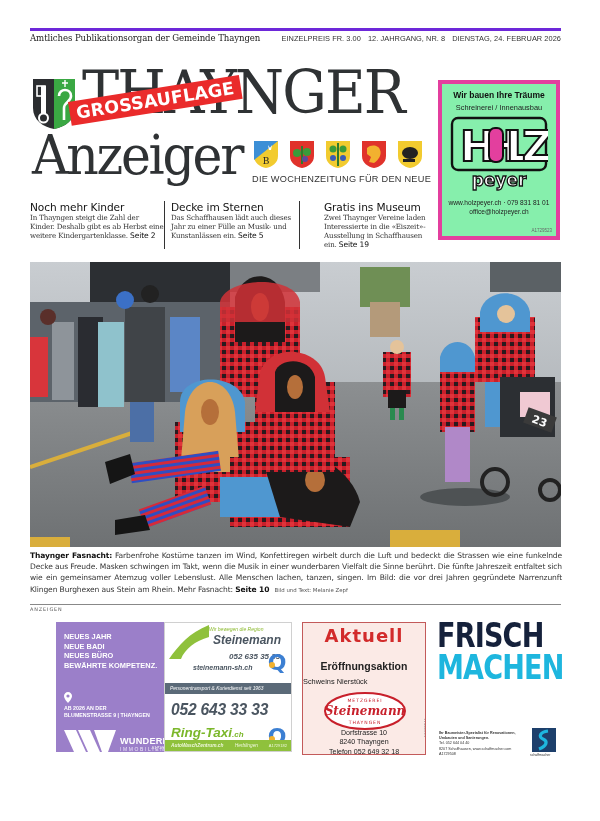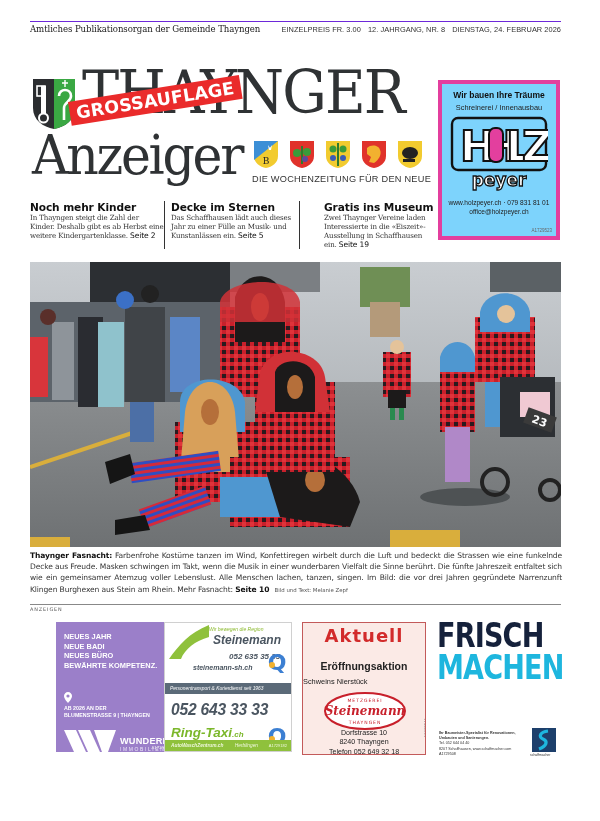--- a/index.html
+++ b/index.html
@@ -1,21 +1,21 @@
 <!DOCTYPE html>
 <html><head>
 <meta charset="utf-8">
 <style>
   * { box-sizing: border-box; margin: 0; padding: 0; }
   html, body { width: 600px; height: 821px; background: #ffffff; overflow: hidden; }
   body { position: relative; font-family: "DejaVu Sans", sans-serif; color: #222; }
 
   
-  .topbar { position: absolute; left: 30px; top: 21px; width: 531px; height: 13px;
-            border-top: 1px solid #6d28d9; }
+  .topbar { position: absolute; left: 30px; top: 28px; width: 531px; height: 13px;
+            border-top: 3px solid #6d28d9; }
   .topbar .left { position: absolute; left: 0; top: 2px; font-family: "DejaVu Serif", serif;
                   font-size: 8.6px; color: #222; letter-spacing: -0.1px; white-space: nowrap; }
   .topbar .right { position: absolute; right: 0; top: 3px; font-family: "Liberation Sans", sans-serif;
                    font-size: 7.4px; color: #333; white-space: nowrap; letter-spacing: 0.05px; }
   .topbar .right span { margin-left: 7px; }
 
   
   .masthead { position: absolute; left: 30px; top: 70px; width: 400px; height: 122px; }
   .crest { position: absolute; left: 2px; top: 8px; width: 44px; height: 52px; }
   .title-top { position: absolute; left: 52px; top: -8px; font-family: "DejaVu Serif", serif;
@@ -30,38 +30,38 @@
   .stamp span { font-family: "DejaVu Sans", sans-serif; font-weight: bold; color: #fff;
                 font-size: 17.5px; letter-spacing: 0.2px; }
   .crests-row { position: absolute; left: 223px; top: 70px; width: 170px; height: 30px;
                 display: flex; justify-content: space-between; }
   .crests-row svg { width: 26px; height: 29px; }
   .tagline { position: absolute; left: 222px; top: 104px; font-family: "Liberation Sans", sans-serif;
              font-size: 9.2px; color: #333; letter-spacing: 0.25px; white-space: nowrap; }
 
   
   .ad-holz { position: absolute; left: 438px; top: 80px; width: 122px; height: 160px;
-             border: 4px solid #e33f9e; background: #7dd3fc; }
+             border: 4px solid #e33f9e; background: #86efac; }
   .ad-holz .l1 { position: absolute; left: 0; right: 0; top: 6px; text-align: center;
                  font-family: "Liberation Sans", sans-serif; font-weight: bold; font-size: 8.5px; color: #111; }
   .ad-holz .l2 { position: absolute; left: 0; right: 0; top: 19px; text-align: center;
                  font-family: "Liberation Sans", sans-serif; font-size: 7.4px; color: #222; }
   .ad-holz .logo { position: absolute; left: 8px; top: 32px; width: 98px; height: 75px; }
   .ad-holz .l3 { position: absolute; left: 0; right: 0; top: 115px; text-align: center;
                  font-family: "Liberation Sans", sans-serif; font-size: 6.6px; color: #222; }
   .ad-holz .l4 { position: absolute; left: 0; right: 0; top: 124px; text-align: center;
                  font-family: "Liberation Sans", sans-serif; font-size: 6.6px; color: #222; }
   .ad-holz .code { position: absolute; right: 4px; bottom: 3px; font-family: "Liberation Sans", sans-serif;
                    font-size: 4.5px; color: #666; }
 
   
   .teasers { position: absolute; left: 30px; top: 201px; width: 404px; height: 48px; display: flex; }
   .teaser { position: relative; height: 48px; }
   .teaser + .teaser { border-left: 1px solid #333; padding-left: 6px; }
-  .teaser h2 { font-family: "DejaVu Sans", sans-serif; font-weight: bold; font-size: 10.6px;
+  .teaser h2 { font-family: "DejaVu Sans", sans-serif; font-weight: normal; font-size: 10.6px;
                color: #111; line-height: 12px; letter-spacing: -0.1px; white-space: nowrap; }
   .teaser p { font-family: "DejaVu Serif", serif; font-size: 7.1px; color: #333; line-height: 9px;
               letter-spacing: -0.15px; }
   .teaser p b { font-family: "DejaVu Sans", sans-serif; font-weight: normal; color: #111; font-size: 7.6px; }
 
   
   .photo { position: absolute; left: 30px; top: 262px; width: 531px; height: 285px; overflow: hidden;
            background: #8a8c8e; }
   .photo svg { width: 100%; height: 100%; display: block; }
 

